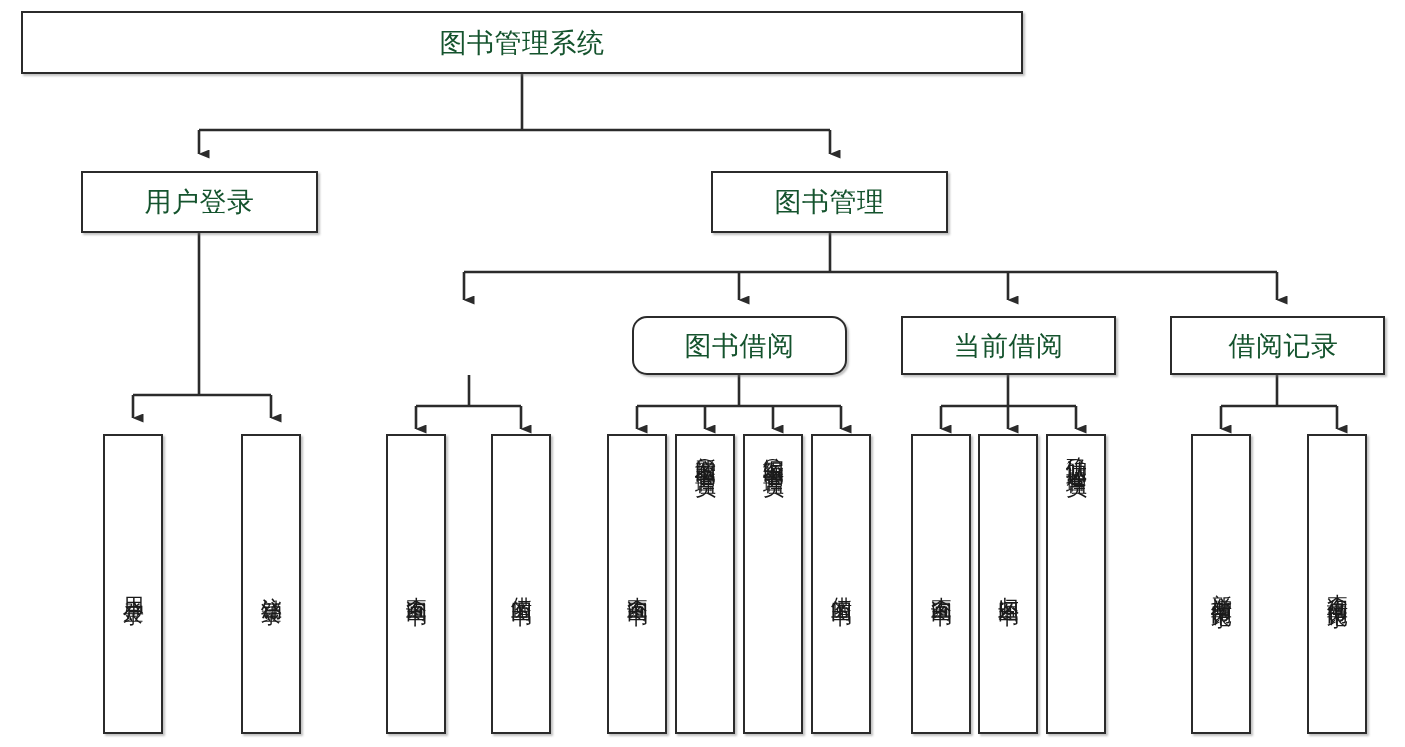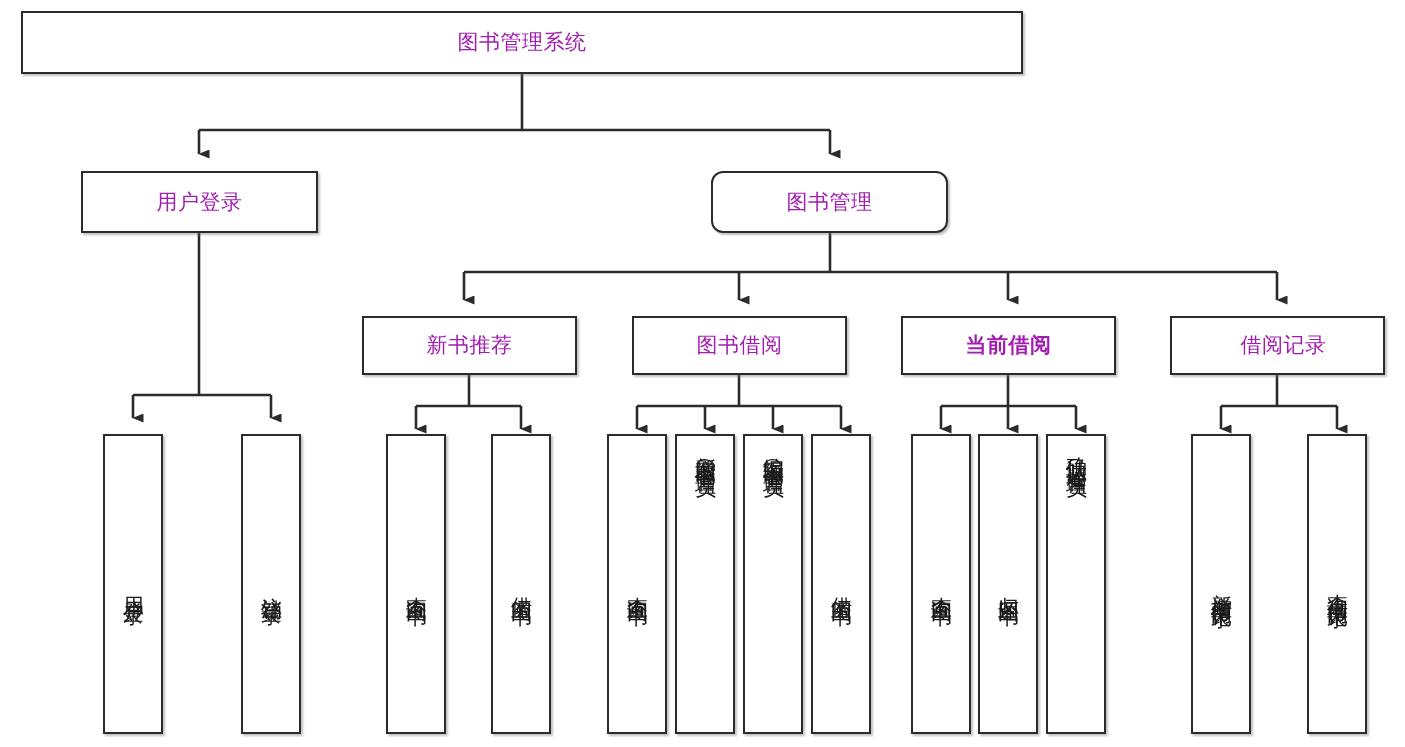--- a/index.html
+++ b/index.html
@@ -30,22 +30,22 @@
     position: absolute;
     box-sizing: border-box;
     border: 2px solid #2b2b2b;
     background: #ffffff;
     display: flex;
     align-items: center;
     justify-content: center;
     box-shadow: 2px 2px 2px rgba(120,120,120,0.45);
   }
   .node-label {
-    color: #a21caf;
-    font-size: 21px;
+    color: #14532d;
+    font-size: 27px;
     line-height: 1.15;
     letter-spacing: 0.5px;
     white-space: nowrap;
   }
   .leaf-box {
     position: absolute;
     box-sizing: border-box;
     border: 2px solid #2b2b2b;
     background: #ffffff;
     display: flex;
@@ -134,33 +134,30 @@
   </svg>
 
   <div class="node-box" style="left:21px; top:11px; width:1002px; height:63px;">
     <span class="node-label">图书管理系统</span>
   </div>
 
   <div class="node-box" style="left:81px; top:171px; width:237px; height:62px;">
     <span class="node-label">用户登录</span>
   </div>
 
-  <div class="node-box" style="left:711px; top:171px; width:237px; height:62px;border-radius:12px;">
+  <div class="node-box" style="left:711px; top:171px; width:237px; height:62px;">
     <span class="node-label">图书管理</span>
   </div>
 
-  <div class="node-box" style="left:362px; top:316px; width:215px; height:59px;">
-    <span class="node-label">新书推荐</span>
-  </div>
-
-  <div class="node-box" style="left:632px; top:316px; width:215px; height:59px;">
+
+  <div class="node-box" style="left:632px; top:316px; width:215px; height:59px;border-radius:15px;">
     <span class="node-label">图书借阅</span>
   </div>
 
-  <div class="node-box" style="left:901px; top:316px; width:215px; height:59px;font-weight:bold;">
+  <div class="node-box" style="left:901px; top:316px; width:215px; height:59px;">
     <span class="node-label">当前借阅</span>
   </div>
 
   <div class="node-box" style="left:1170px; top:316px; width:215px; height:59px;padding-left:12px;">
     <span class="node-label">借阅记录</span>
   </div>
 
   <div class="leaf-box center-v" style="left:103px; top:434px; width:60px; height:300px;">
     <span class="leaf-label">用户登录</span>
   </div>

